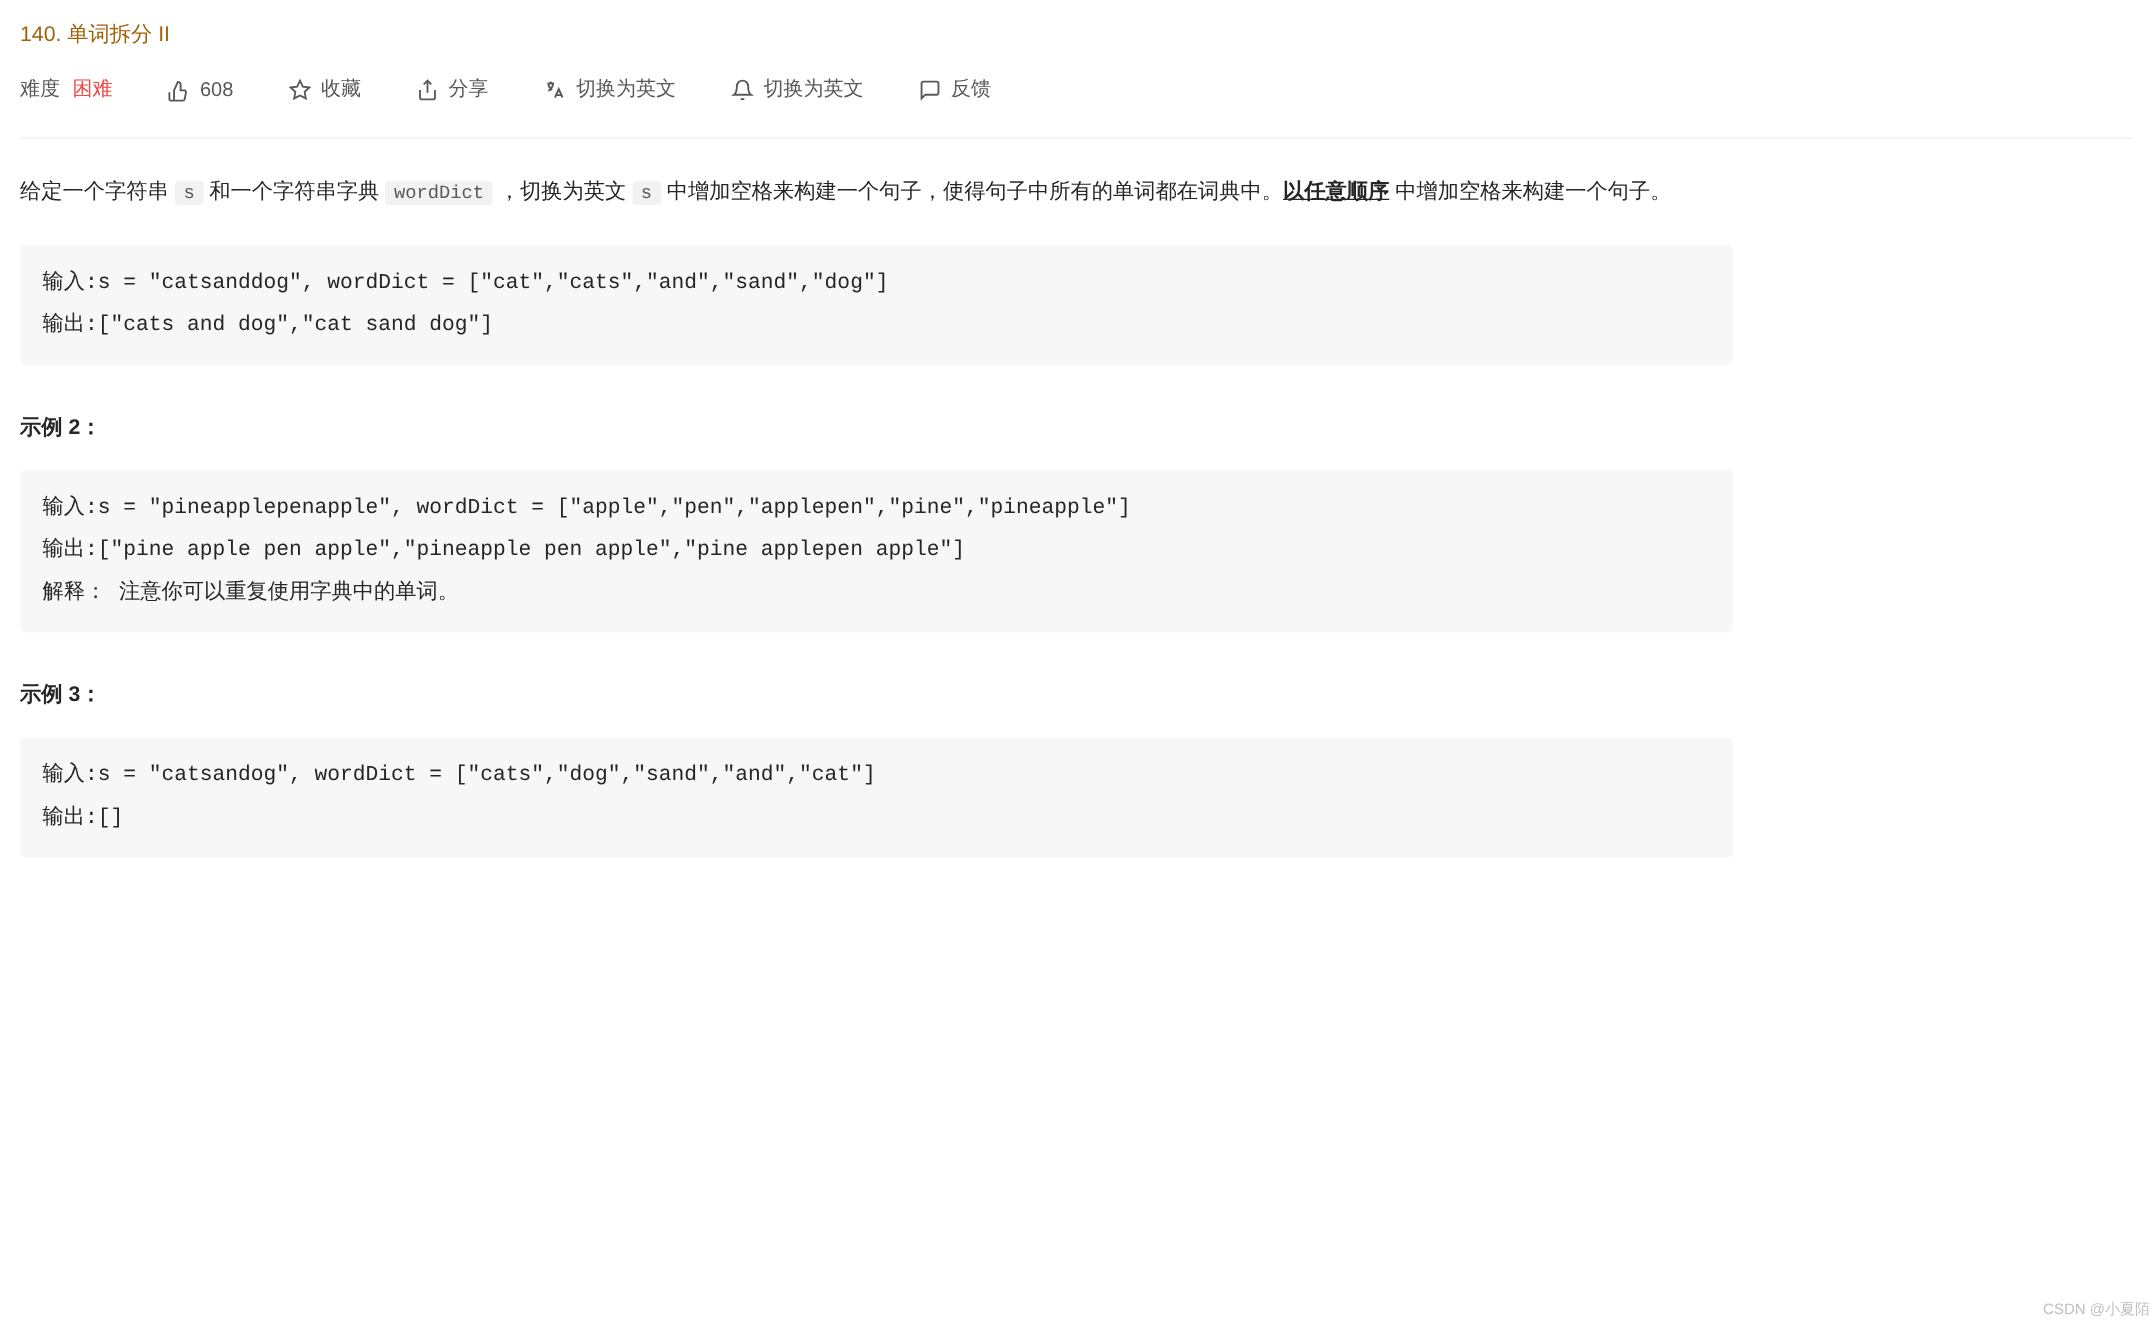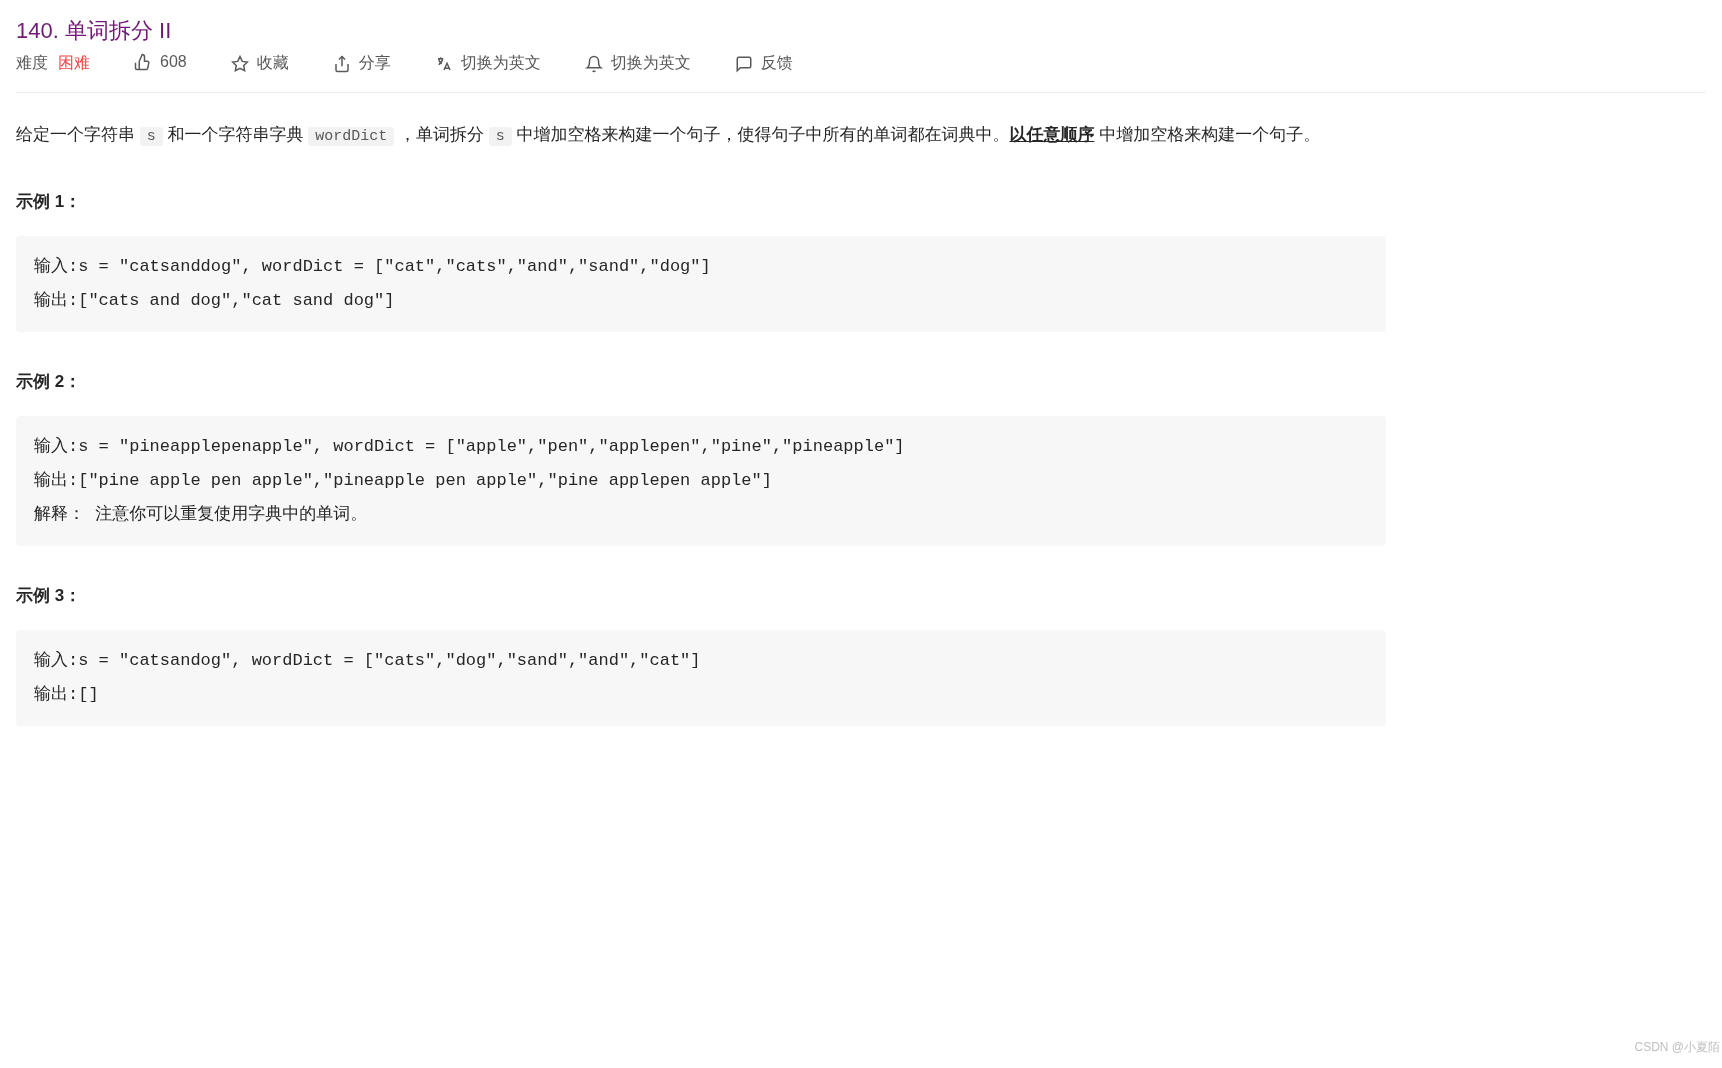--- a/index.html
+++ b/index.html
@@ -8,30 +8,30 @@
       box-sizing: border-box;
     }
     body {
       font-family: -apple-system, BlinkMacSystemFont, "Segoe UI", "PingFang SC", "Hiragino Sans GB", "Microsoft YaHei", sans-serif;
       background: #fff;
       padding: 16px;
       width: 1722px;
       color: #262626;
     }
     .title {
-      font-size: 22px;
+      font-size: 17px;
       font-weight: 500;
-      margin-bottom: 7px;
-      color: #701a75;
+      margin-bottom: 22px;
+      color: #a16207;
     }
     .toolbar {
       display: flex;
-      align-items: flex-start;
+      align-items: flex-end;
       gap: 44px;
-      padding-bottom: 18px;
+      padding-bottom: 28px;
       border-bottom: 1px solid #eee;
       margin-bottom: 26px;
       color: #595959;
       font-size: 16px;
     }
     .toolbar-item {
       display: inline-flex;
       align-items: center;
       gap: 8px;
       cursor: pointer;
@@ -166,26 +166,25 @@
       <svg viewBox="0 0 24 24" fill="none" stroke="currentColor" stroke-width="2">
           <path d="M21 15a2 2 0 0 1-2 2H7l-4 4V5a2 2 0 0 1 2-2h14a2 2 0 0 1 2 2z"></path>
         </svg>
     </span>
     <span>反馈</span>
   </span>
 </div>
 
 <div class="content">
   <p class="paragraph">
-    <span>给定一个字符串 </span><code class="code-inline">s</code><span> 和一个字符串字典 </span><code class="code-inline">wordDict</code><span> ，单词拆分 </span><code class="code-inline">s</code><span> 中增加空格来构建一个句子，使得句子中所有的单词都在词典中。</span><span class="bold">以任意顺序</span><span> 中增加空格来构建一个句子。</span>
+    <span>给定一个字符串 </span><code class="code-inline">s</code><span> 和一个字符串字典 </span><code class="code-inline">wordDict</code><span> ，切换为英文 </span><code class="code-inline">s</code><span> 中增加空格来构建一个句子，使得句子中所有的单词都在词典中。</span><span class="bold">以任意顺序</span><span> 中增加空格来构建一个句子。</span>
   </p>
 
 
   <div id="examples">
-      <p class="example-label">示例 1：</p>
       <div class="code-block"><div><span class="code-line-label">输入:</span><span>s = "catsanddog", wordDict = ["cat","cats","and","sand","dog"]</span></div><div><span class="code-line-label">输出:</span><span>["cats and dog","cat sand dog"]</span></div></div>
       <p class="example-label">示例 2：</p>
       <div class="code-block"><div><span class="code-line-label">输入:</span><span>s = "pineapplepenapple", wordDict = ["apple","pen","applepen","pine","pineapple"]</span></div><div><span class="code-line-label">输出:</span><span>["pine apple pen apple","pineapple pen apple","pine applepen apple"]</span></div><div><span class="code-line-label">解释：</span><span> 注意你可以重复使用字典中的单词。</span></div></div>
       <p class="example-label">示例 3：</p>
       <div class="code-block"><div><span class="code-line-label">输入:</span><span>s = "catsandog", wordDict = ["cats","dog","sand","and","cat"]</span></div><div><span class="code-line-label">输出:</span><span>[]</span></div></div>
     </div>
 </div>
 
 <div class="watermark">CSDN @小夏陌</div>
 

